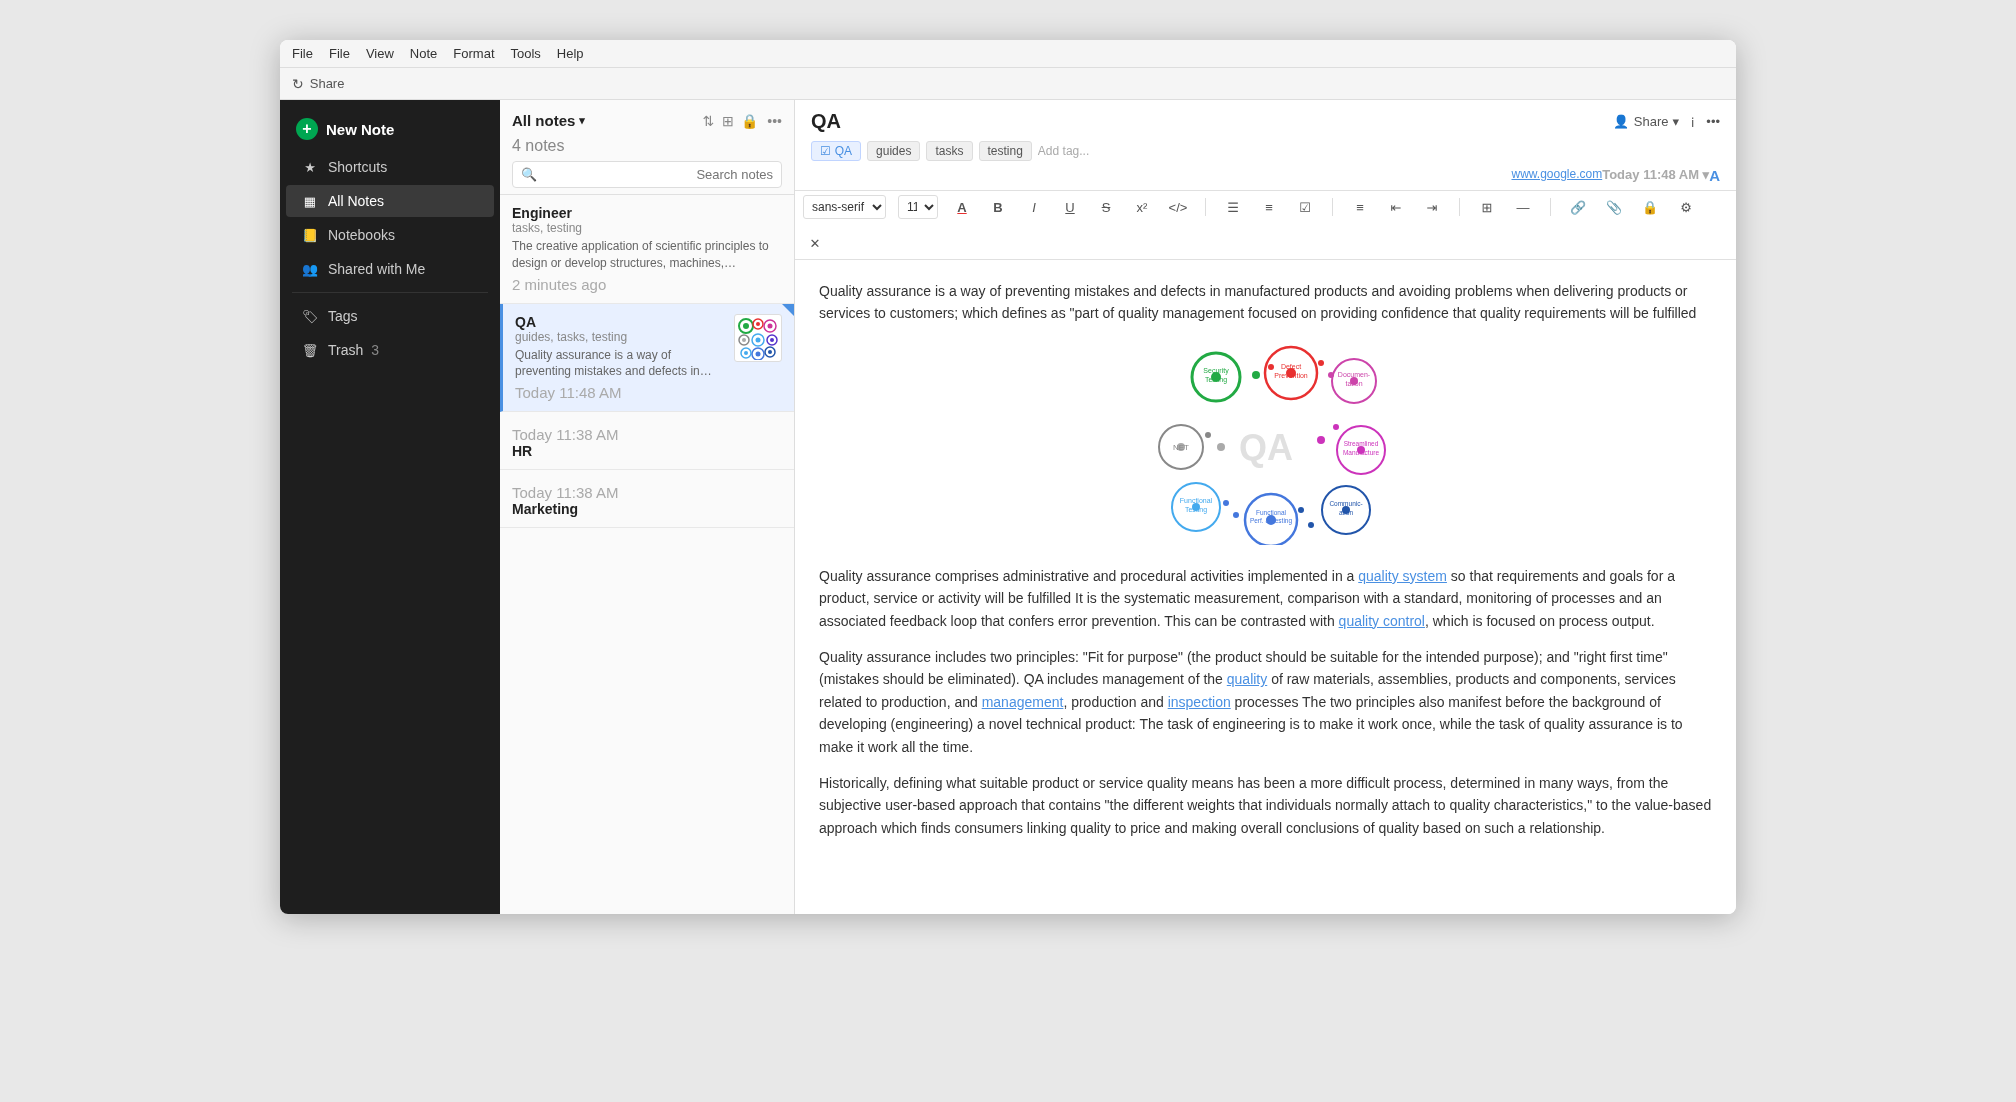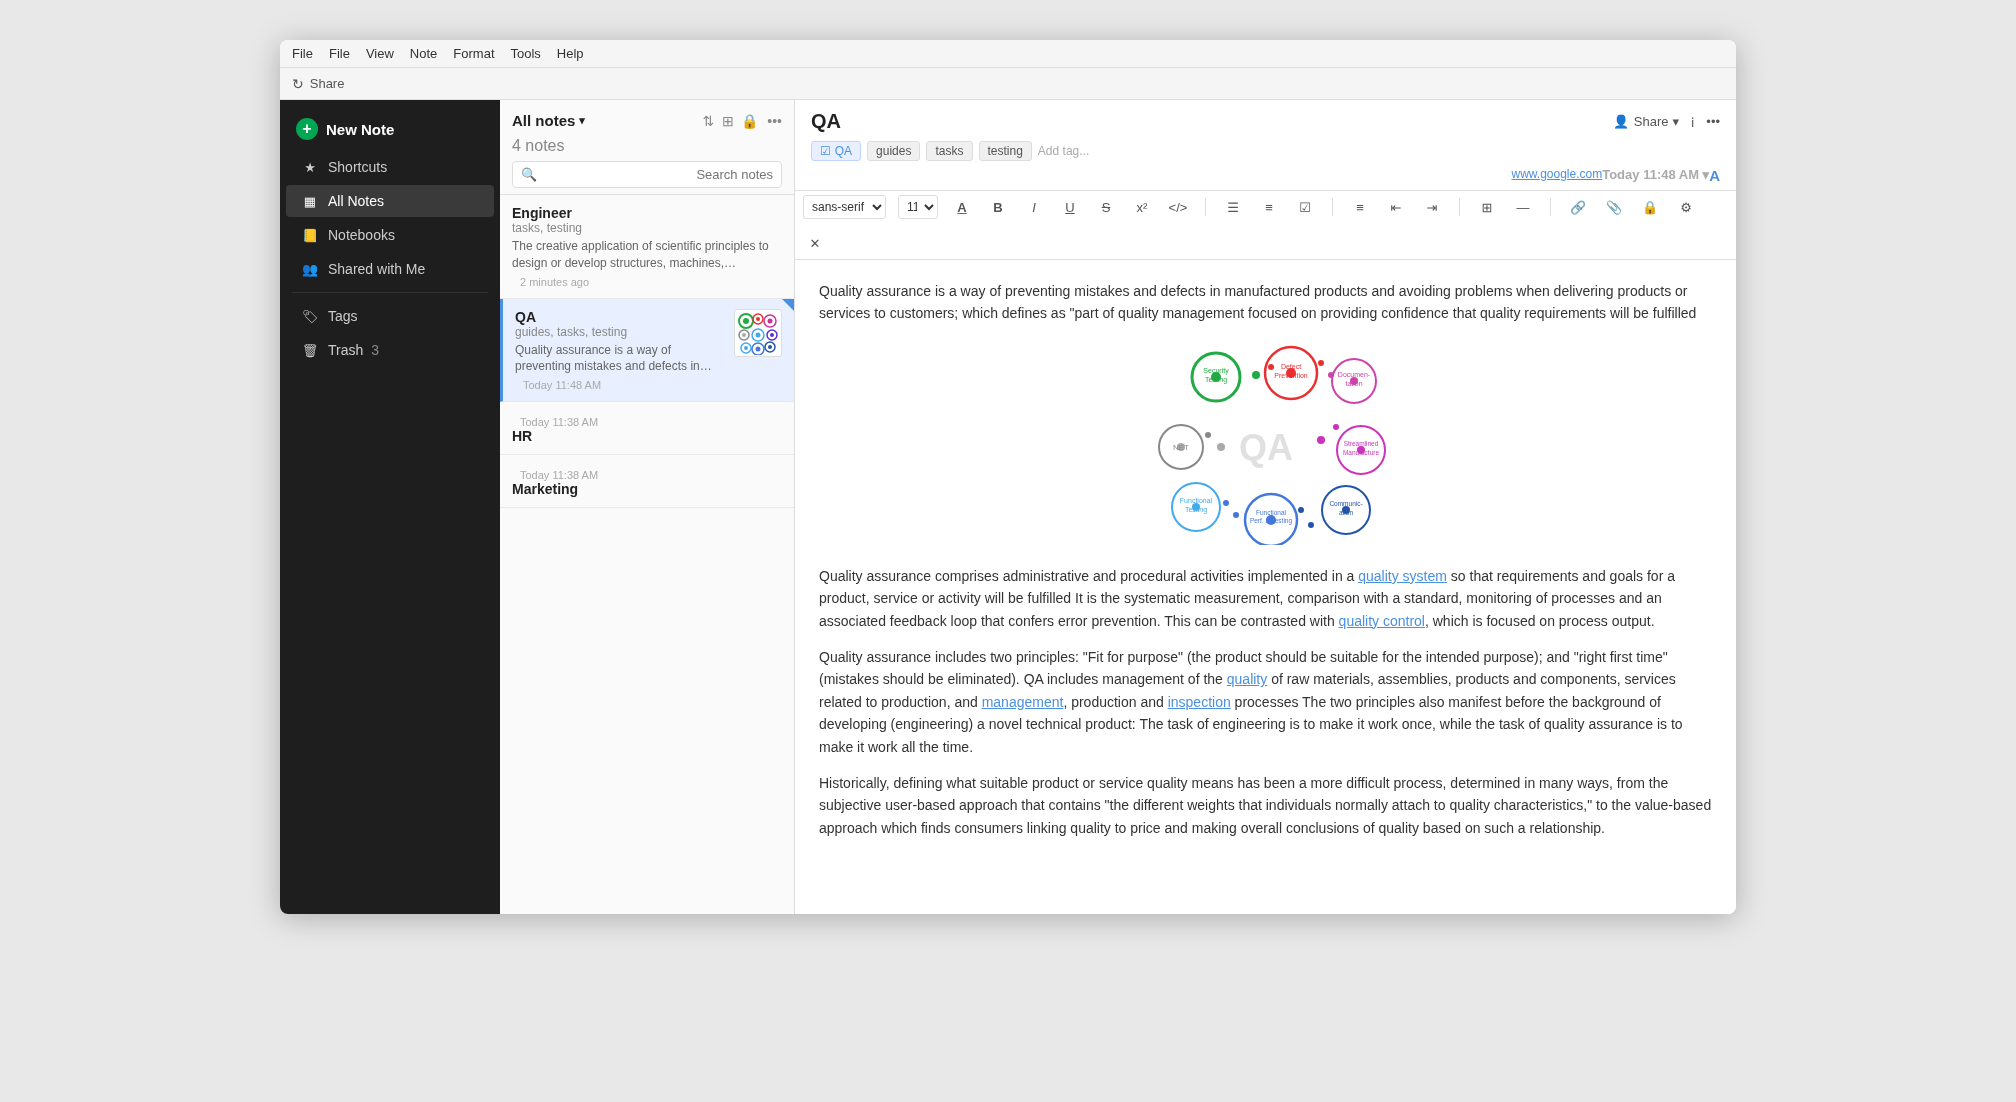--- a/index.html
+++ b/index.html
@@ -171,21 +171,21 @@
 
     .note-item {
       padding: 10px 12px;
       border-bottom: 1px solid #e8e8e8;
       cursor: pointer;
     }
     .note-item.active { background: #e8f0ff; border-left: 3px solid #4a90e2; }
     .note-title { font-size: 14px; font-weight: 600; color: #222; }
     .note-tags { font-size: 12px; color: #888; margin-bottom: 3px; }
     .note-preview { font-size: 12px; color: #666; line-height: 1.4; display: -webkit-box; -webkit-line-clamp: 2; -webkit-box-orient: vertical; overflow: hidden; }
-    .note-time { font-size: 11px; color: #aaa; margin-top: 4px; margin-left: 8px; }
+    .note-time { font-size: 15px; color: #aaa; margin-top: 4px; }
     .note-thumb {
       width: 48px;
       height: 48px;
       border: 1px solid #ddd;
       border-radius: 3px;
       flex-shrink: 0;
       overflow: hidden;
       background: #fff;
       display: flex;
       align-items: center;

